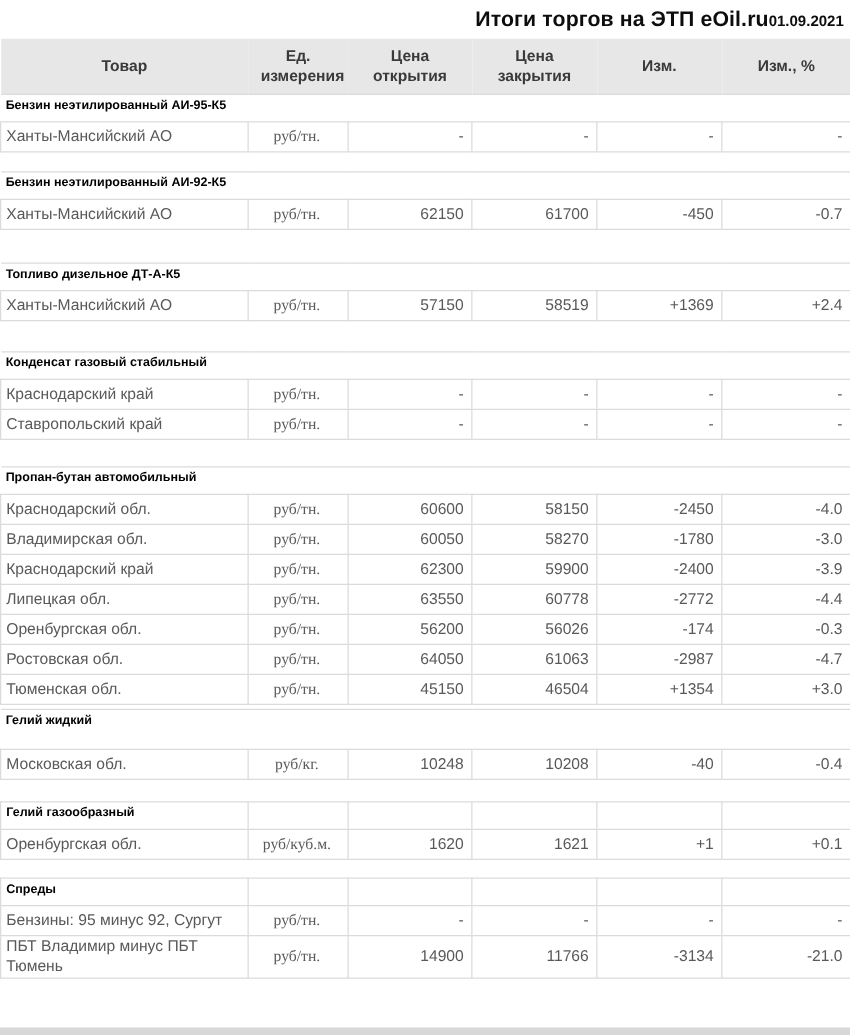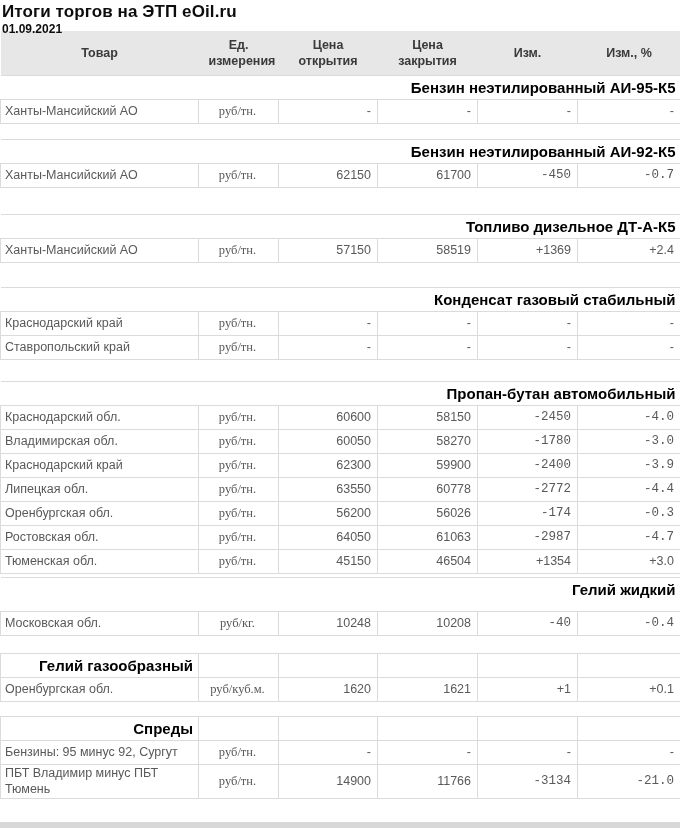--- a/index.html
+++ b/index.html
@@ -11,23 +11,22 @@
   body {
     width: 680px;
     height: 828px;
     overflow: hidden;
     position: relative;
   }
   .title-bar {
     height: 25px;
     padding: 6px 2px 0 2px;
     display: flex;
-    justify-content: center;
+    justify-content: flex-end;
     align-items: baseline;
-    flex-direction: column;
   }
   .page-title {
     font-size: 17px;
     font-weight: 700;
     color: #0d0d0d;
     letter-spacing: 0.1px;
   }
   .report-date {
     font-size: 12px;
     font-weight: 700;
@@ -55,31 +54,30 @@
     height: 21px;
     padding: 1px 6px 1px 4px;
     font-size: 12.5px;
     color: #595959;
     line-height: 1.25;
   }
   td.c-prod { text-align: left; color: #3f3f3f; padding-left: 4px; }
   td.c-unit { text-align: center; font-family: Liberation Serif, serif; }
   td.c-num  { text-align: right; }
   td.pos { color: #008000; }
-  td.neg { color: #c00000; font-family: Liberation Mono, monospace; }
+  td.neg { color: #c00000; }
   tr.sec td {
     border-top: 1px solid #dbdbdb;
     border-bottom: 1px solid #dbdbdb;
-    font-size: 15px;
+    font-size: 10px;
     font-weight: 700;
     color: #000000;
     padding: 3px 5px 3px 4px;
     height: 15px;
     vertical-align: top;
-    text-align: right;
   }
   tr.sec.spaced td {
     border-bottom: none;
     padding-bottom: 13px;
   }
   tr.sec.cells td.name  { border: 1px solid #dbdbdb; }
   tr.sec.cells td.empty { border: 1px solid #dbdbdb; }
   tr.gap td {
     border: none;
     padding: 0;

